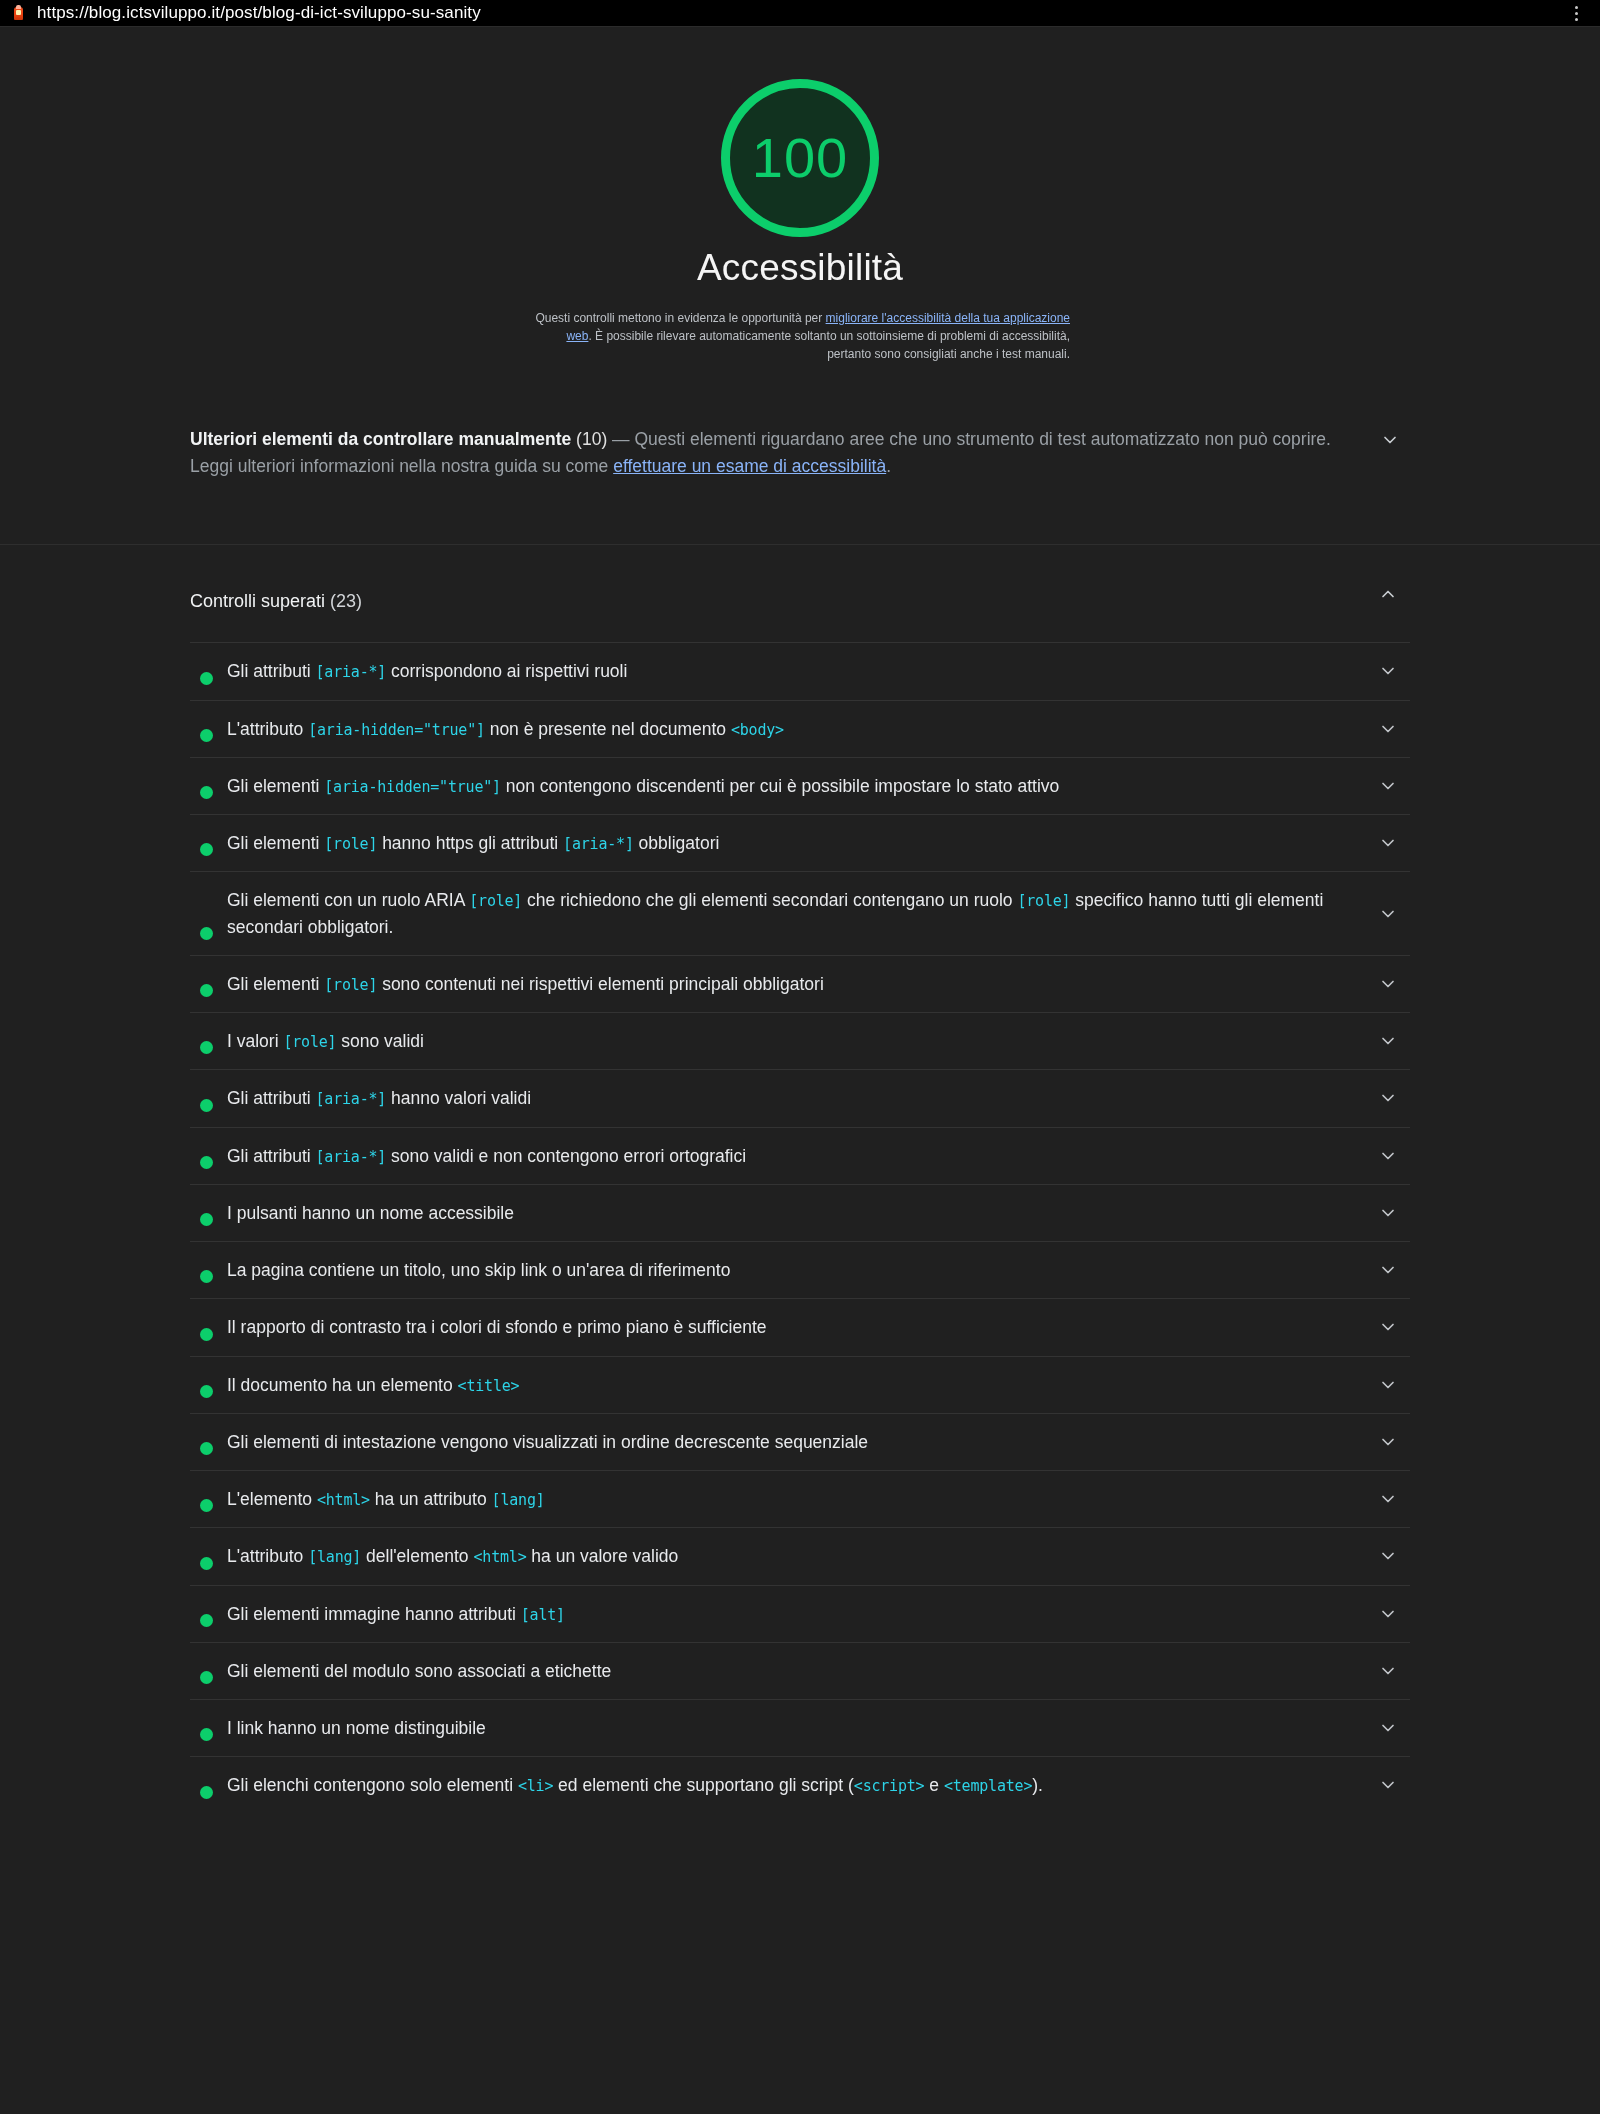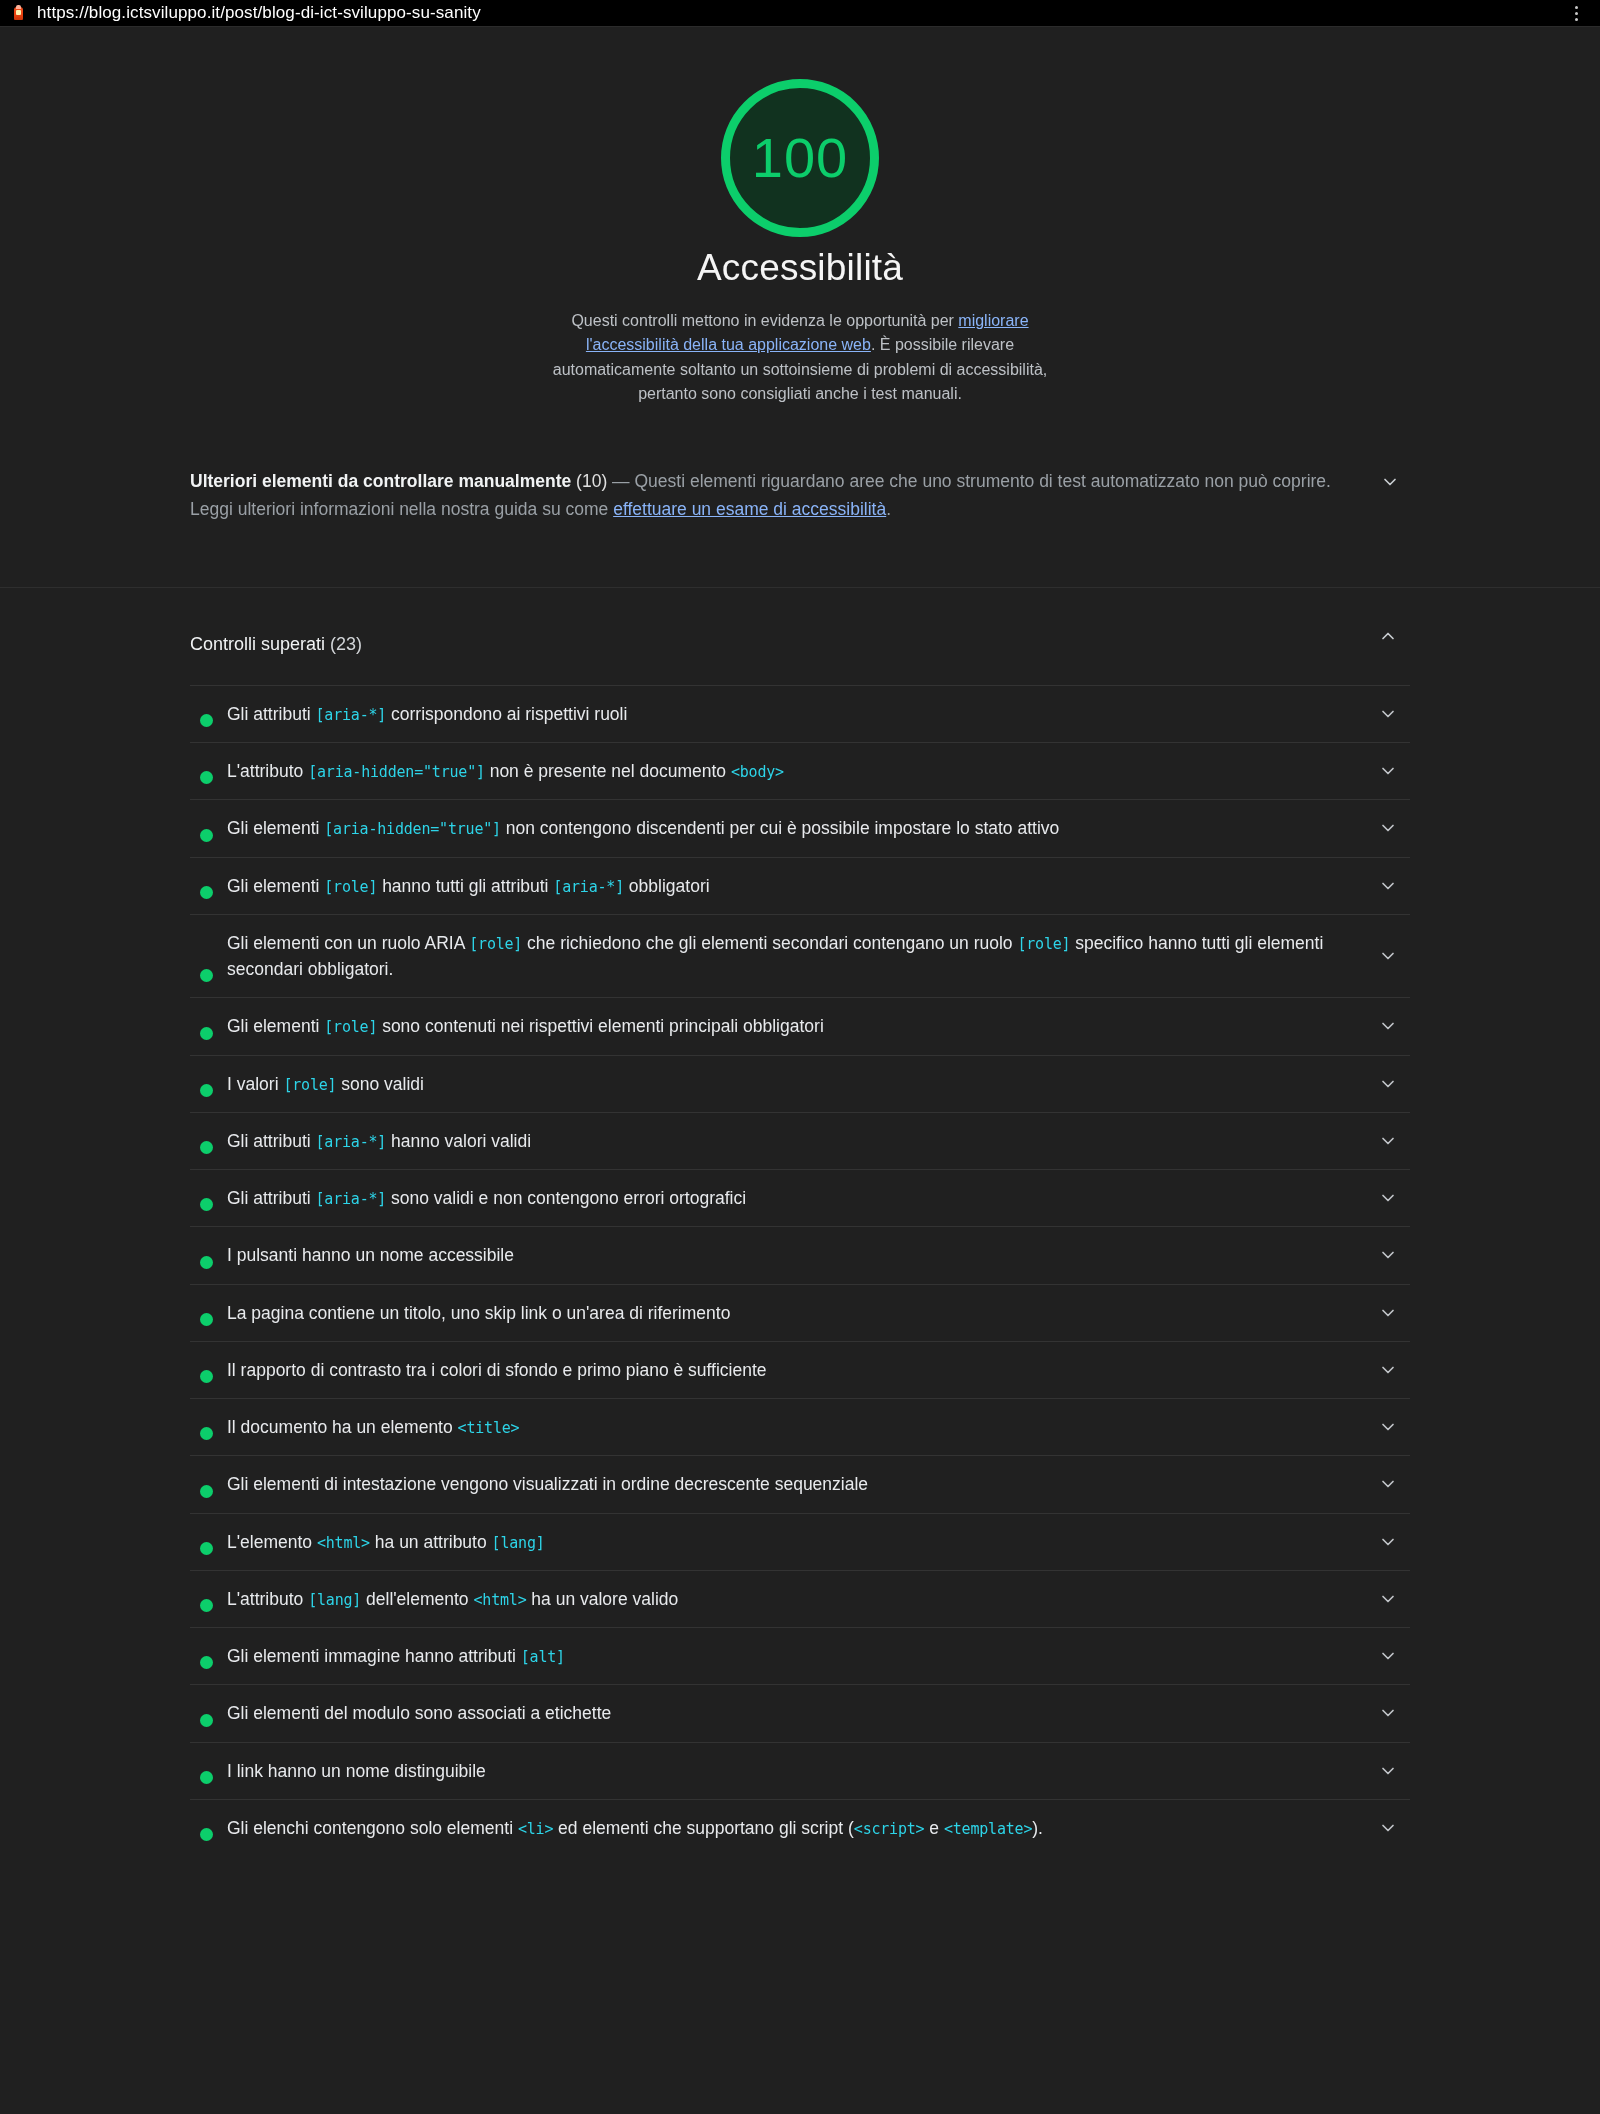--- a/index.html
+++ b/index.html
@@ -122,24 +122,24 @@
   .category-title {
     font-size: 37px;
     font-weight: 400;
     color: #f5f5f5;
     margin: 10px 0 0 0;
     letter-spacing: 0.2px;
   }
   .category-desc {
     margin: 20px auto 0 auto;
     width: 540px;
-    font-size: 16px;
+    font-size: 12px;
     line-height: 1.52;
     color: #bdc1c6;
-    text-align: center;
+    text-align: right;
   }
   .category-desc a,
   .inline-link {
     color: #8ab4f8;
     text-decoration: underline;
   }
 
   
   .manual-block {
     margin: 62px 0 0 0;
@@ -336,21 +336,21 @@
           <span class="audit-dot"></span>
           <span class="audit-text"><span>Gli elementi </span><code>[aria-hidden="true"]</code><span> non contengono discendenti per cui è possibile impostare lo stato attivo</span></span>
           <span class="chev">
             <svg width="20" height="20" viewBox="0 0 20 20" fill="none" aria-hidden="true">
               <path d="M5 7.5 L10 12.5 L15 7.5" stroke="#c0c4c8" stroke-width="1.7" stroke-linecap="round" stroke-linejoin="round"></path>
             </svg>
           </span>
         </div>
         <div class="audit-row">
           <span class="audit-dot"></span>
-          <span class="audit-text"><span>Gli elementi </span><code>[role]</code><span> hanno tutti gli attributi </span><code>[aria-*]</code><span> obbligatori</span></span>
+          <span class="audit-text"><span>Gli elementi </span><code>[role]</code><span> hanno https gli attributi </span><code>[aria-*]</code><span> obbligatori</span></span>
           <span class="chev">
             <svg width="20" height="20" viewBox="0 0 20 20" fill="none" aria-hidden="true">
               <path d="M5 7.5 L10 12.5 L15 7.5" stroke="#c0c4c8" stroke-width="1.7" stroke-linecap="round" stroke-linejoin="round"></path>
             </svg>
           </span>
         </div>
         <div class="audit-row two-line">
           <span class="audit-dot"></span>
           <span class="audit-text"><span>Gli elementi con un ruolo ARIA </span><code>[role]</code><span> che richiedono che gli elementi secondari contengano un ruolo </span><code>[role]</code><span> specifico hanno tutti gli elementi secondari obbligatori.</span></span>
           <span class="chev">

